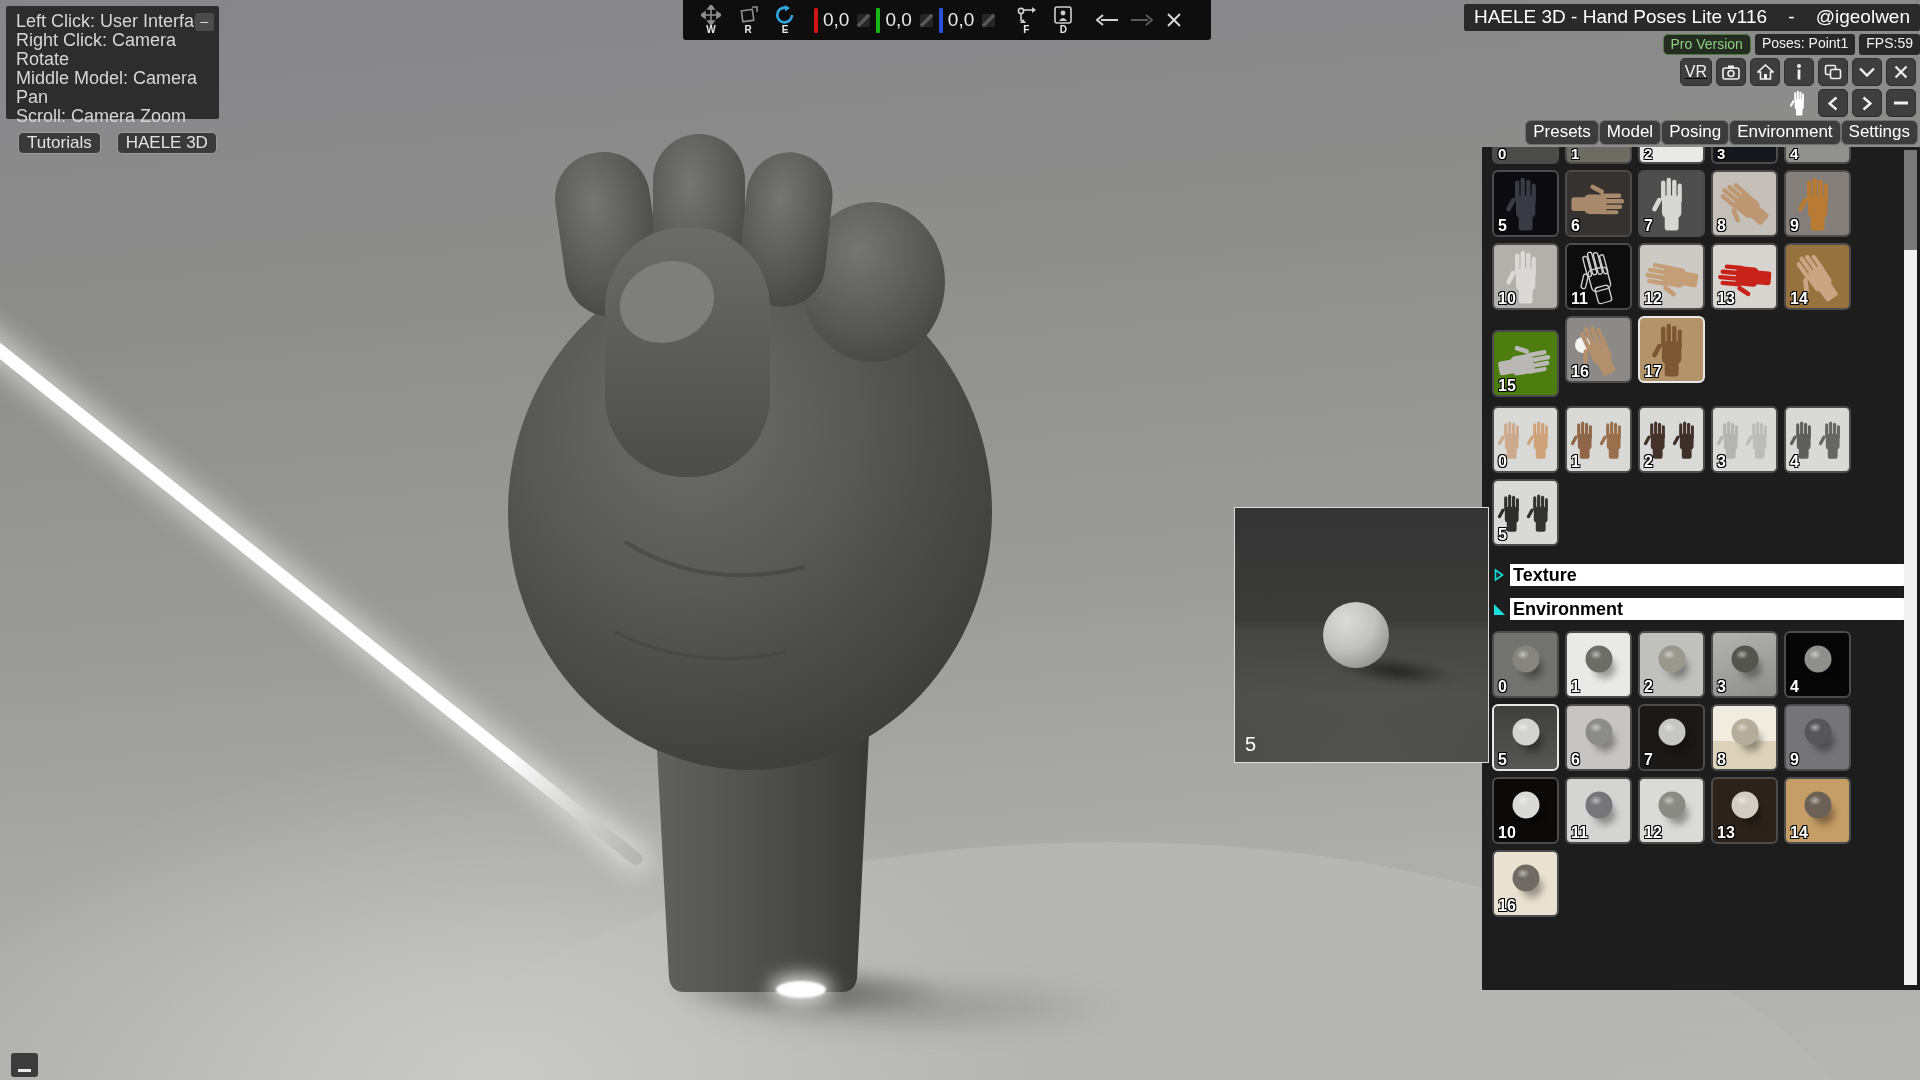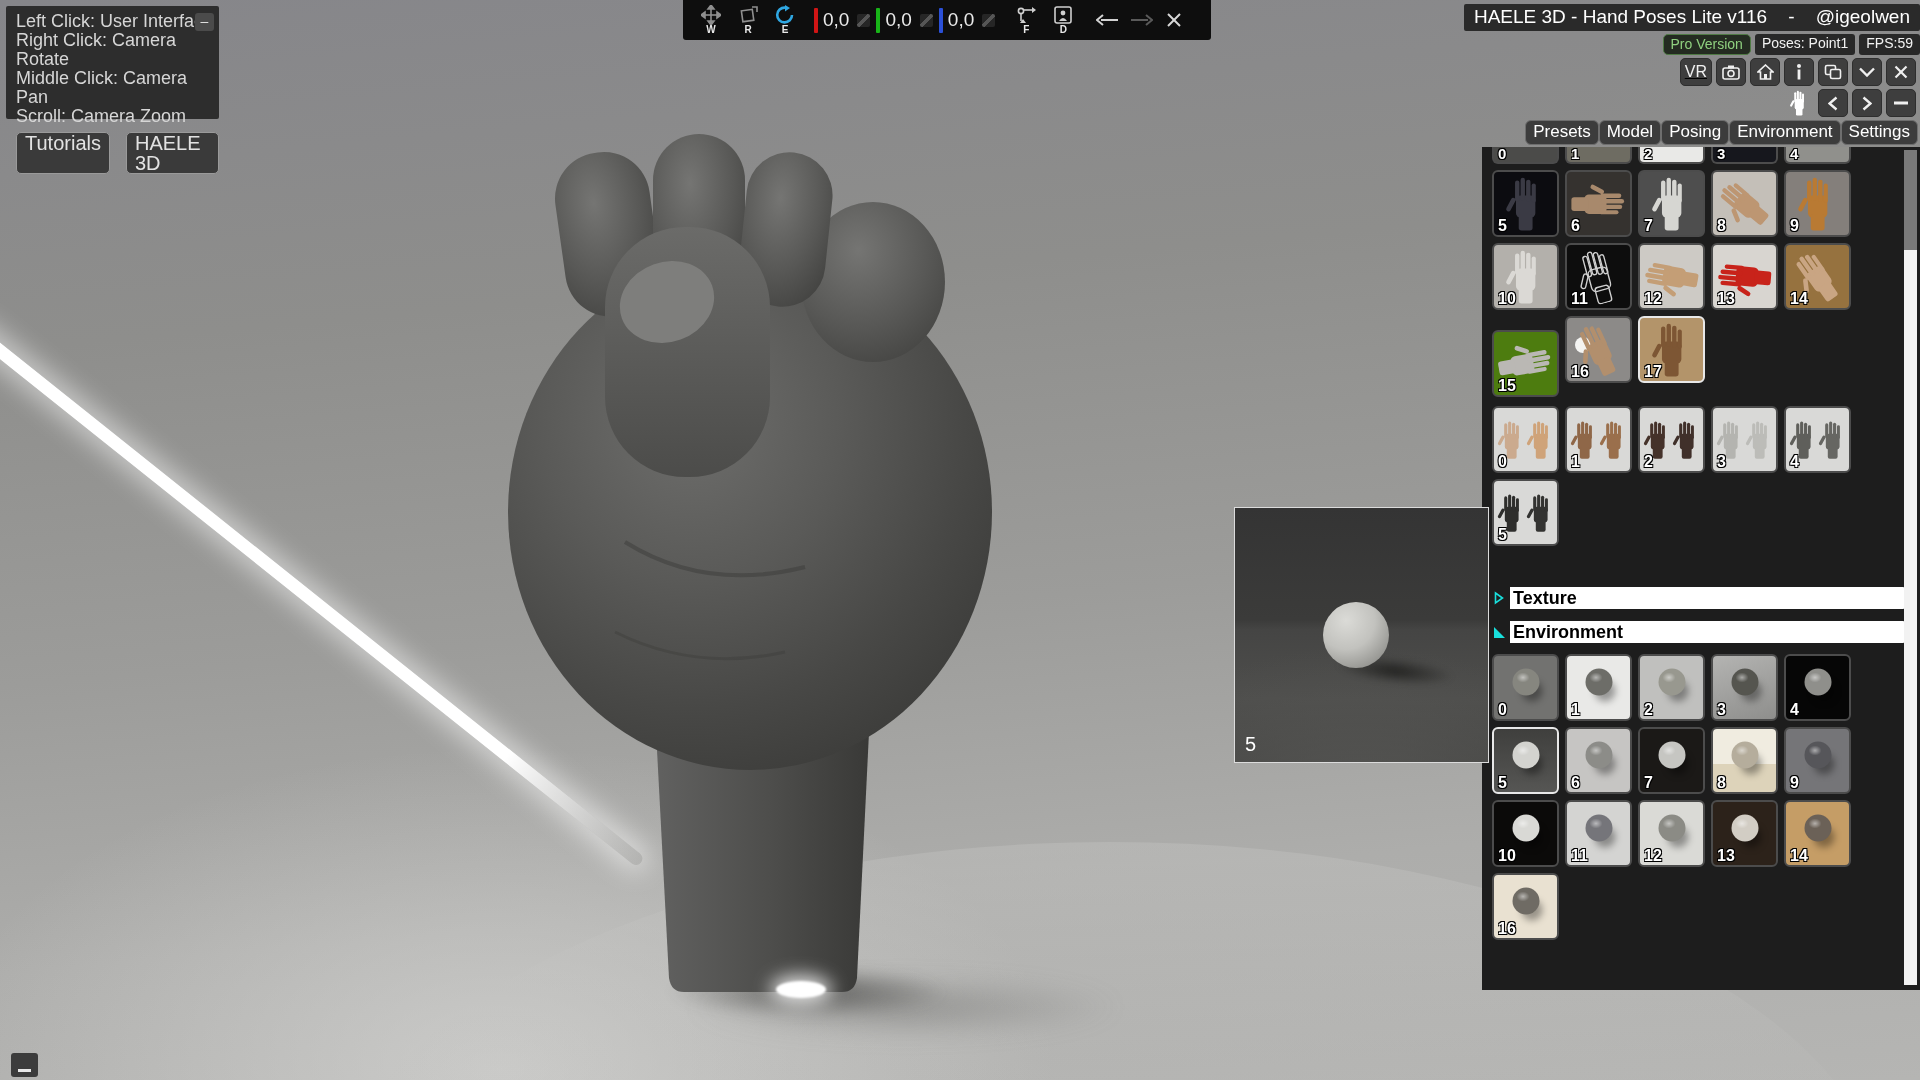--- a/index.html
+++ b/index.html
@@ -22,21 +22,21 @@
     background:radial-gradient(closest-side, rgba(42,42,40,.6), rgba(42,42,40,0)); filter:blur(6px); z-index:2; }
   .fist-shadow-wide { position:absolute; left:690px; top:975px; width:430px; height:64px; border-radius:50%;
     background:radial-gradient(closest-side, rgba(110,110,108,.5), rgba(110,110,108,0)); filter:blur(10px); z-index:1; }
   .glint { position:absolute; left:776px; top:981px; width:50px; height:17px; border-radius:50%;
     background:#ffffff; box-shadow:0 0 18px 6px rgba(255,255,255,.8); filter:blur(1px); z-index:3; }
   
   .help { position:absolute; left:6px; top:6px; width:213px; height:113px; z-index:30;
     background:rgba(40,40,40,.95); border-radius:2px; padding:6px 0 0 10px; }
   .help .line { color:#d6d6d6; font-size:18px; line-height:19px; }
   .help .btnrow { display:flex; gap:16px; justify-content:center; margin-top:6px; }
-  .hbtn { font-size:20px; color:#e2e2e2; background:#3a3a3a; border:1px solid #9a9a9a;
+  .hbtn { font-size:17px; color:#e2e2e2; background:#3a3a3a; border:1px solid #9a9a9a;
     border-radius:5px; padding:0 8px; line-height:20px; }
   .help .min { position:absolute; right:5px; top:7px; width:19px; height:18px; background:#4b4b4b;
     border-radius:3px; color:#dedede; font-size:14px; line-height:16px; text-align:center; }
   
   .toolbar { position:absolute; left:683px; top:0; width:528px; height:40px; z-index:30;
     background:#0e0e0e; border-radius:0 0 3px 3px; display:flex; align-items:center; padding:0 14px; gap:9px; }
   .tool { width:28px; display:flex; flex-direction:column; align-items:center; gap:0; }
   .tool .tlabel { font-size:10px; color:#e8e8e8; font-weight:bold; line-height:10px; }
   .axisfield { display:flex; align-items:center; gap:5px; margin-left:6px; }
   .axisbar { width:4px; height:25px; border-radius:1px; }
@@ -159,21 +159,21 @@
     <rect x="100" y="115" width="165" height="250" rx="80" fill="url(#g4)"></rect>
     <ellipse cx="162" cy="190" rx="48" ry="40" fill="#7e7e7c" transform="rotate(-20 162 190)"></ellipse>
     <path d="M120,430 Q200,480 300,455" stroke="#3c3c3a" stroke-width="4" fill="none" opacity="0.5"></path>
     <path d="M110,520 Q190,560 280,540" stroke="#3c3c3a" stroke-width="3" fill="none" opacity="0.4"></path>
   </svg>
   <div class="glint"></div>
 
   <div class="help">
     <div class="line">Left Click: User Interface</div>
     <div class="line">Right Click: Camera Rotate</div>
-    <div class="line">Middle Click: Camera Pan</div>
+    <div class="line">Middle Model: Camera Pan</div>
     <div class="line">Scroll: Camera Zoom</div>
     <div class="btnrow">
       <div class="hbtn">Tutorials</div>
       <div class="hbtn">HAELE 3D</div>
     </div>
     <div class="min">–</div>
   </div>
 
   <div class="toolbar">
     <div class="tool">
@@ -479,21 +479,21 @@
           <svg class="hand" viewBox="0 0 100 120" style="left: 2%; width: 52%;">
             <use href="#handsym" fill="#2e2e2c"></use>
           </svg>
           <svg class="hand" viewBox="0 0 100 120" style="left: 48%; width: 52%;">
             <use href="#handsym" fill="#333331"></use>
           </svg>
           <span class="num">5</span>
         </div>
       </div>
 
-    <div class="shead" style="margin-top:41px">
+    <div class="shead" style="margin-top:18px">
       <span class="tribox">
         <svg width="12" height="14" viewBox="0 0 12 14">
             <path d="M2.5,2 L9.5,7 L2.5,12 Z" fill="none" stroke="#19dfdc" stroke-width="1.6"></path>
           </svg>
       </span>
       <span class="stitle">Texture</span>
     </div>
 
     <div class="shead" style="margin-top:12px">
       <span class="tribox">

